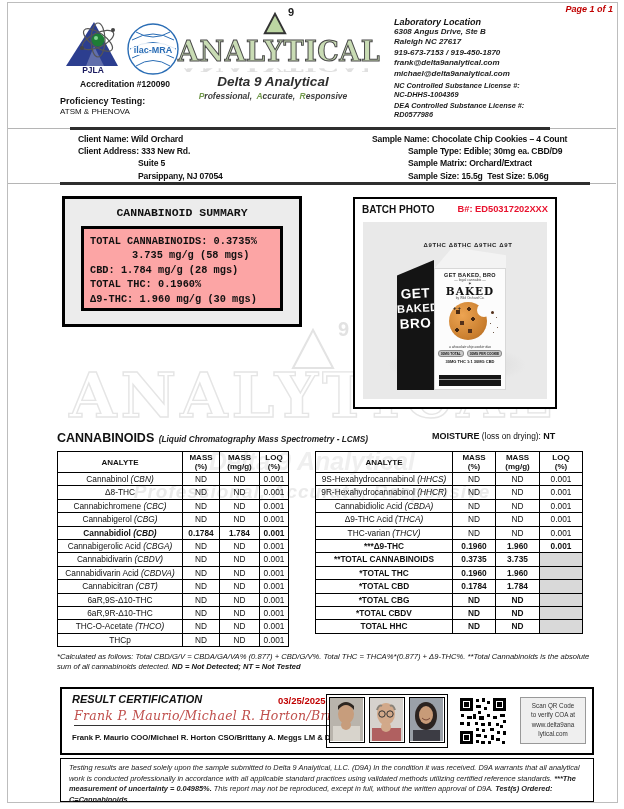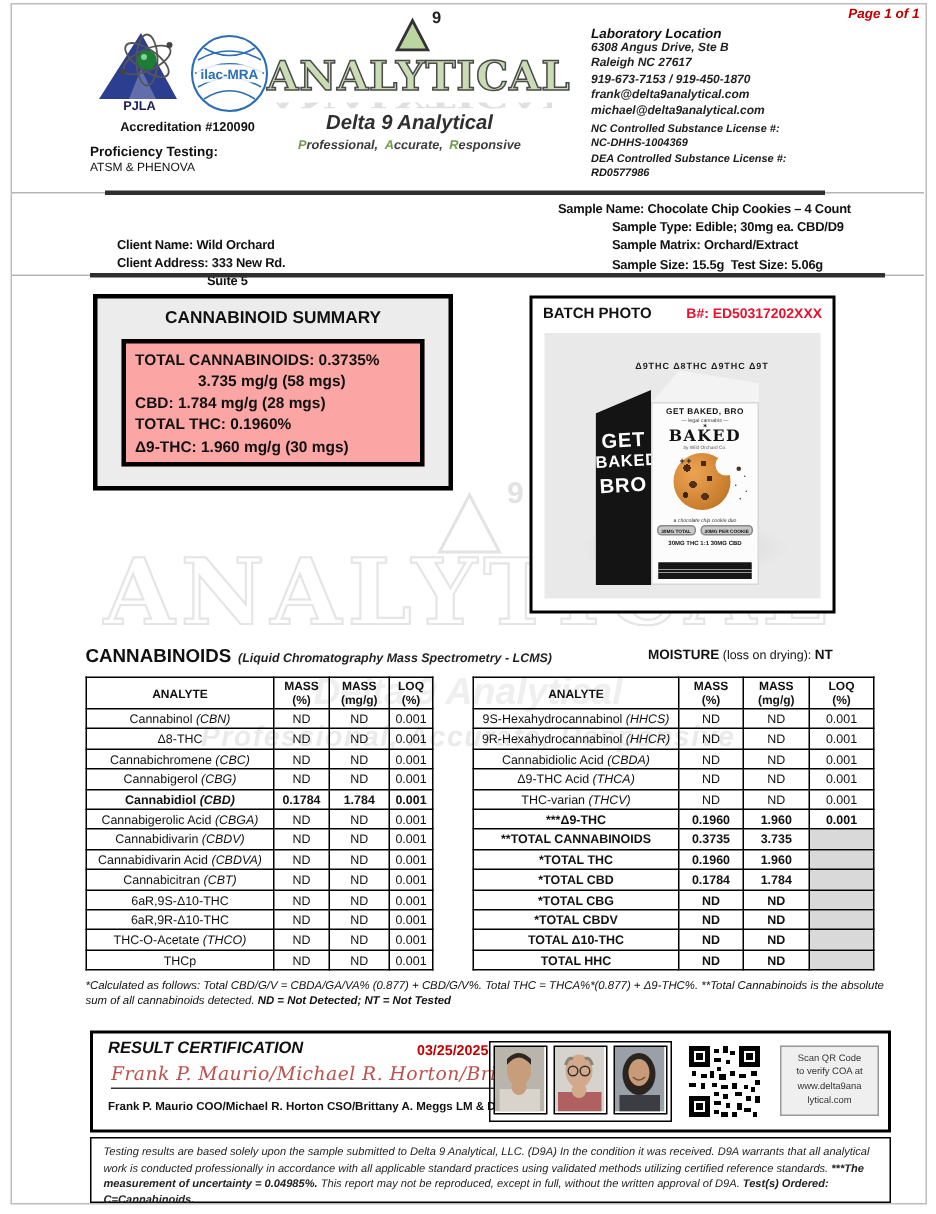--- a/index.html
+++ b/index.html
@@ -42,21 +42,21 @@
 
   .rule{position:absolute;left:8px;right:8px;height:1px;background:#b5b5b5;z-index:1;}
   .rule-dark{position:absolute;height:2.5px;background:#2f2f2f;z-index:1;}
 
   
   .client{position:absolute;top:133px;font-size:8.6px;font-weight:bold;line-height:12.2px;letter-spacing:-.15px;white-space:nowrap;z-index:1;}
   .client .ind1{padding-left:60px;}
   .client .ind2{padding-left:36px;}
 
   
-  .summary{position:absolute;left:62px;top:196px;width:240px;height:131px;border:3px solid #000;background:#ececec;box-sizing:border-box;z-index:1;}
+  .summary{position:absolute;left:62px;top:196px;width:240px;height:131px;border:3px solid #000;background:#ececec;box-sizing:border-box;z-index:1;font-family:Liberation Mono, monospace;}
   .summary-title{text-align:center;font-weight:bold;font-size:11.5px;margin-top:7px;}
   .summary-inner{position:absolute;left:16px;right:16px;top:27px;bottom:13px;border:3px solid #000;background:#fca5a5;padding:5px 6px;font-weight:bold;font-size:10.3px;line-height:14.4px;box-sizing:border-box;}
   .summary-inner .ind{padding-left:42px;}
 
   
   .batch{position:absolute;left:353px;top:197px;width:204px;height:212px;border:2.5px solid #000;background:#fff;box-sizing:border-box;z-index:1;}
   .batch-head{display:flex;justify-content:space-between;padding:5px 7px 0 7px;}
   .batch-title{font-weight:bold;font-size:10px;}
   .batch-num{color:#e8112d;font-size:9.3px;font-weight:bold;}
   .photo{position:absolute;left:8px;right:8px;top:23px;bottom:8px;background:#e9e9e9;overflow:hidden;}
@@ -199,21 +199,21 @@
     <div class="lab-line">michael@delta9analytical.com</div>
     <div class="lic-label">NC Controlled Substance License #:</div>
     <div class="lic-value">NC-DHHS-1004369</div>
     <div class="lic-label">DEA Controlled Substance License #:</div>
     <div class="lic-value">RD0577986</div>
   </div>
 
   <div class="rule" style="top:128px;"></div>
   <div class="rule-dark" style="left:70px;width:480px;top:127px;"></div>
 
-  <div class="client" style="left:78px;margin-top:24px;">
+  <div class="client" style="left:78px;">
     <div><span>Client Name:</span> <span>Wild Orchard</span></div>
     <div><span>Client Address:</span> <span>333 New Rd.</span></div>
     <div class="ind1">Suite 5</div>
     <div class="ind1">Parsippany, NJ 07054</div>
   </div>
   <div class="client" style="left:372px;">
     <div><span>Sample Name:</span> <span>Chocolate Chip Cookies – 4 Count</span></div>
     <div class="ind2"><span>Sample Type:</span> <span>Edible; 30mg ea. CBD/D9</span></div>
     <div class="ind2"><span>Sample Matrix:</span> <span>Orchard/Extract</span></div>
     <div class="ind2"><span>Sample Size:</span> <span>15.5g</span>&nbsp; <span>Test Size:</span> <span>5.06g</span></div>
@@ -468,26 +468,20 @@
           <td class="val gray"></td>
         </tr>
         <tr class="b">
           <td class="analyte"><span class="an">*TOTAL CBG</span></td>
           <td class="val">ND</td>
           <td class="val">ND</td>
           <td class="val gray"></td>
         </tr>
         <tr class="b">
           <td class="analyte"><span class="an">*TOTAL CBDV</span></td>
-          <td class="val">ND</td>
-          <td class="val">ND</td>
-          <td class="val gray"></td>
-        </tr>
-        <tr class="b">
-          <td class="analyte"><span class="an">TOTAL Δ10-THC</span></td>
           <td class="val">ND</td>
           <td class="val">ND</td>
           <td class="val gray"></td>
         </tr>
         <tr class="b">
           <td class="analyte"><span class="an">TOTAL HHC</span></td>
           <td class="val">ND</td>
           <td class="val">ND</td>
           <td class="val gray"></td>
         </tr>

